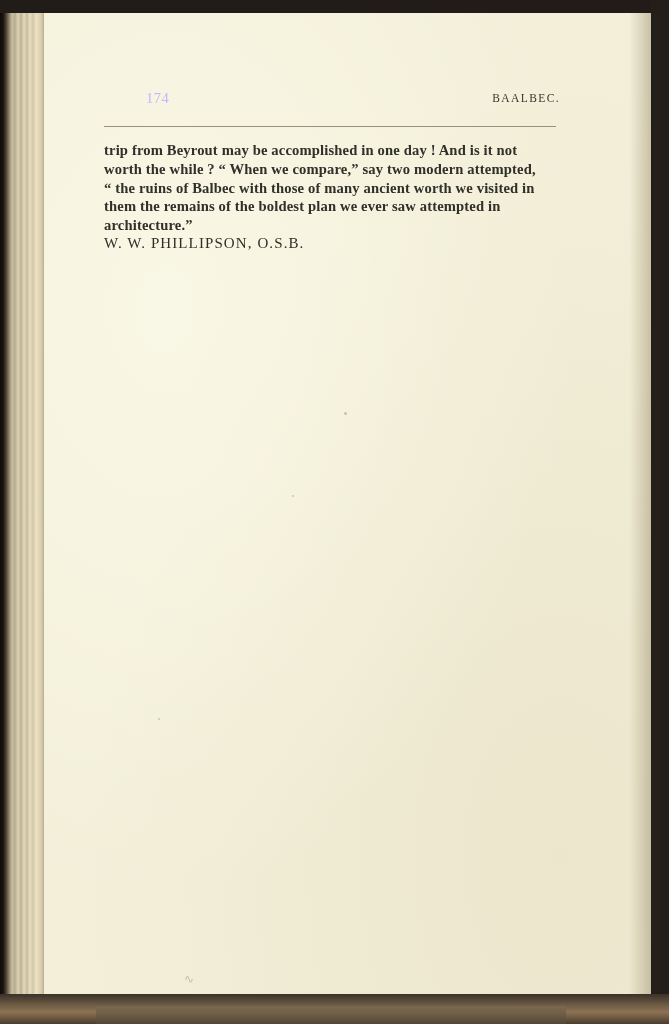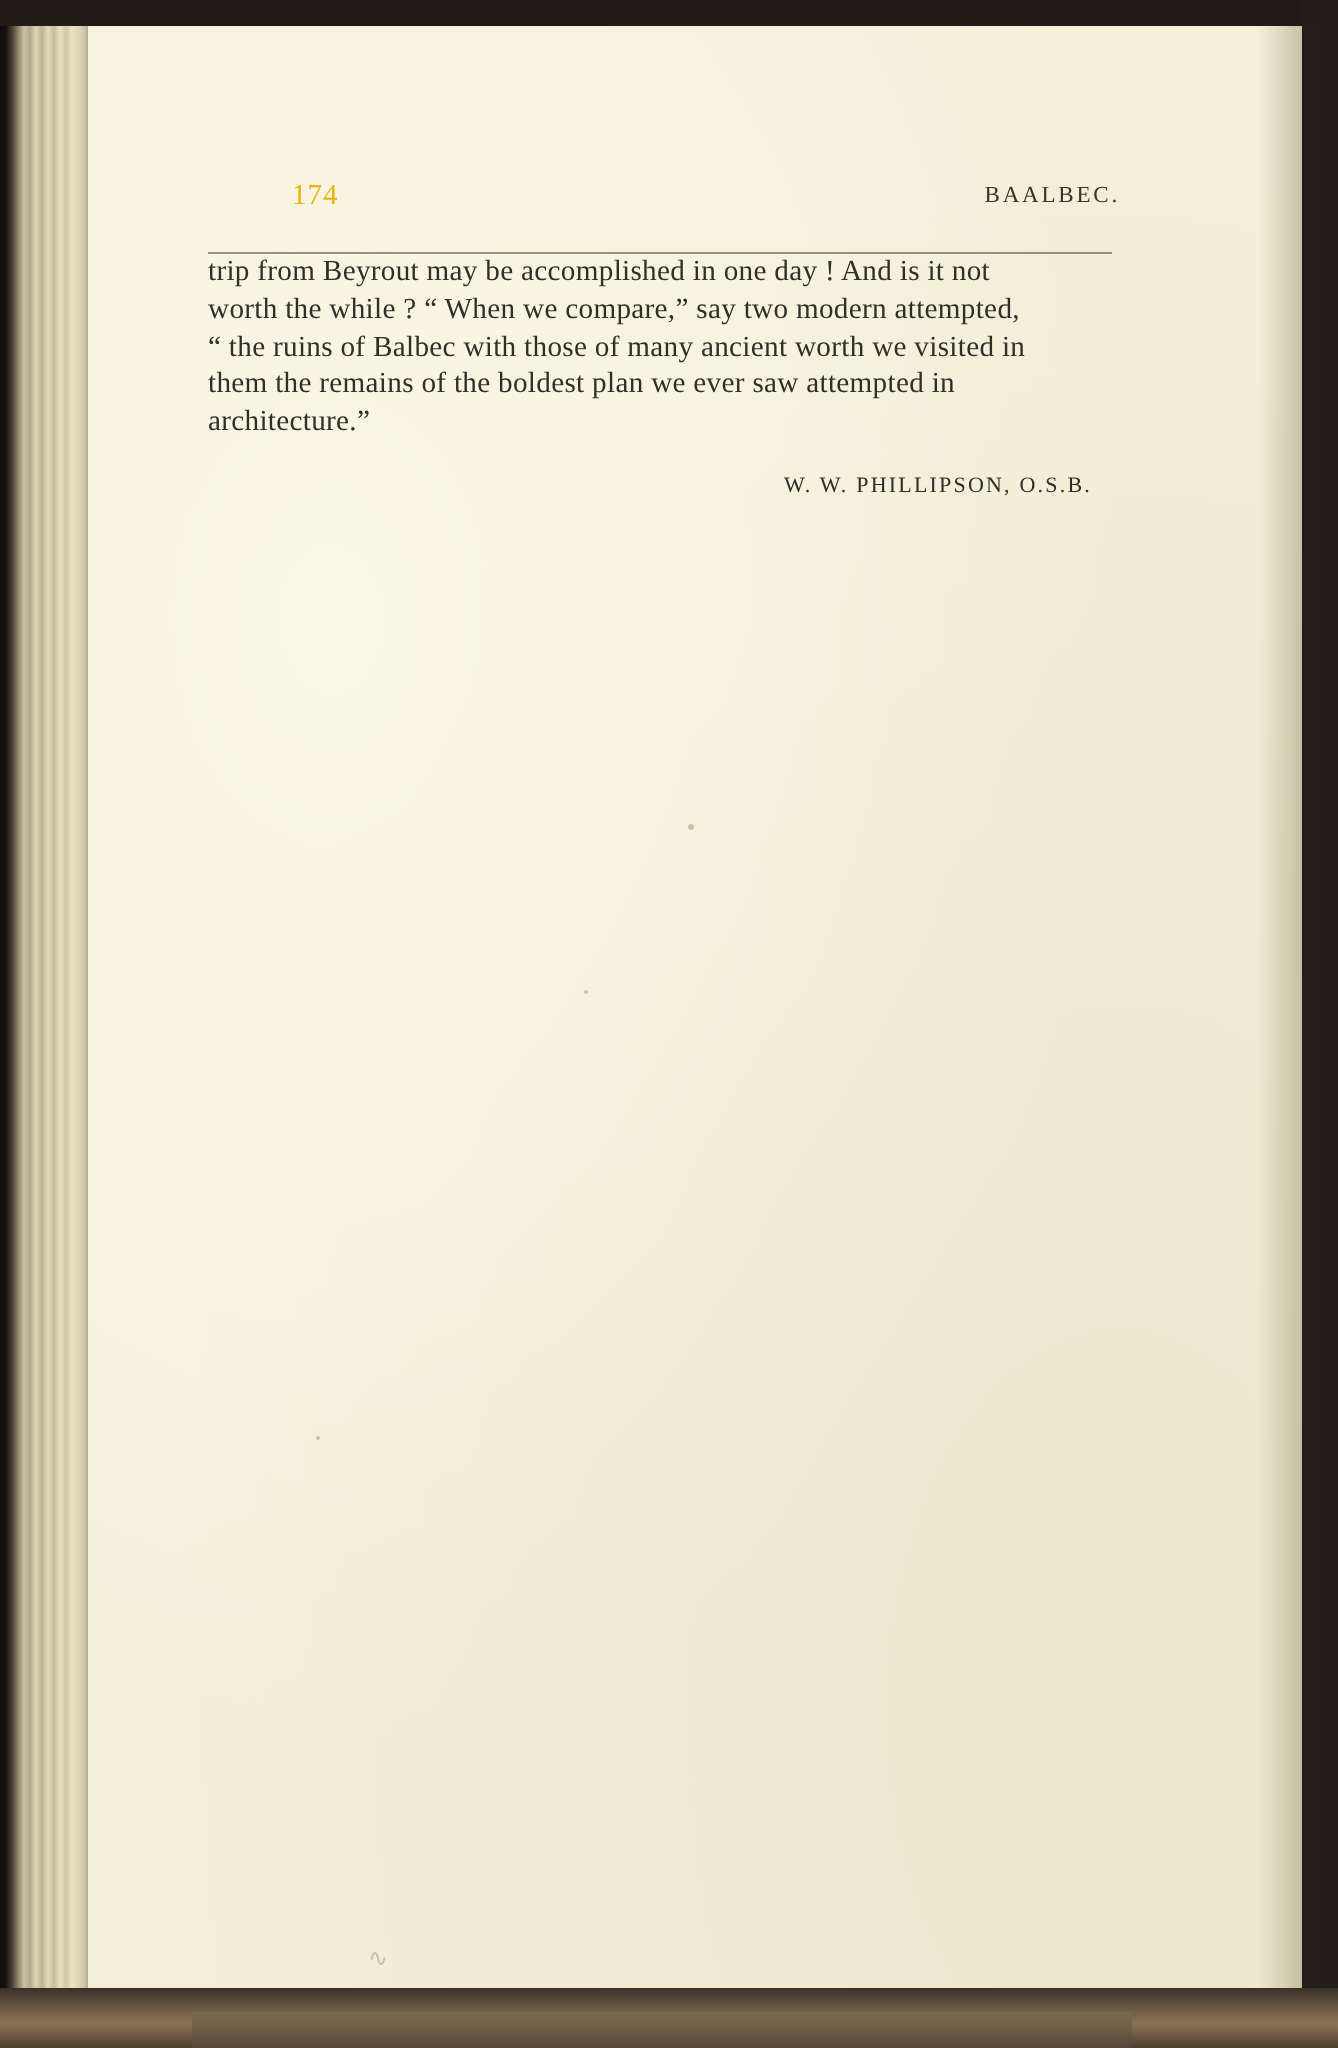--- a/index.html
+++ b/index.html
@@ -131,59 +131,60 @@
     position: relative;
     height: 22px;
     font-family: "Liberation Serif", serif;
   }
   .folio {
     position: absolute;
     left: 42px;
     top: 0;
     font-size: 14.5px;
     letter-spacing: .5px;
-    color: #eab308;
+    color: #c4b5fd;
   }
   .head-title {
     position: absolute;
     left: 0;
     right: 0;
     top: 2px;
     text-align: right;
     font-size: 11.5px;
     letter-spacing: 1.4px;
     color: #3a352c;
   }
   .rule {
     margin: 14px 0 0 0;
     height: 1px;
     background: #9a9177;
     width: 452px;
   }
 
   .body-text {
+    margin-top: 14px;
     font-size: 14.6px;
     line-height: 1.29;
     color: #30302a;
     text-align: justify;
     letter-spacing: .15px;
     width: 452px;
+    font-weight: bold;
   }
   .body-text .ln { display: block; }
   .j {
     display: flex;
     justify-content: space-between;
     white-space: nowrap;
   }
 
   .signature {
-    margin-top: 16px;
-    text-align: right;
+    text-align: left;
     padding-right: 14px;
-    font-size: 11px;
+    font-size: 15px;
     letter-spacing: 1.1px;
     color: #2f2f29;
   }
 
   
   .speck {
     position: absolute;
     background: rgba(120,110,85,0.35);
     border-radius: 50%;
     pointer-events: none;

